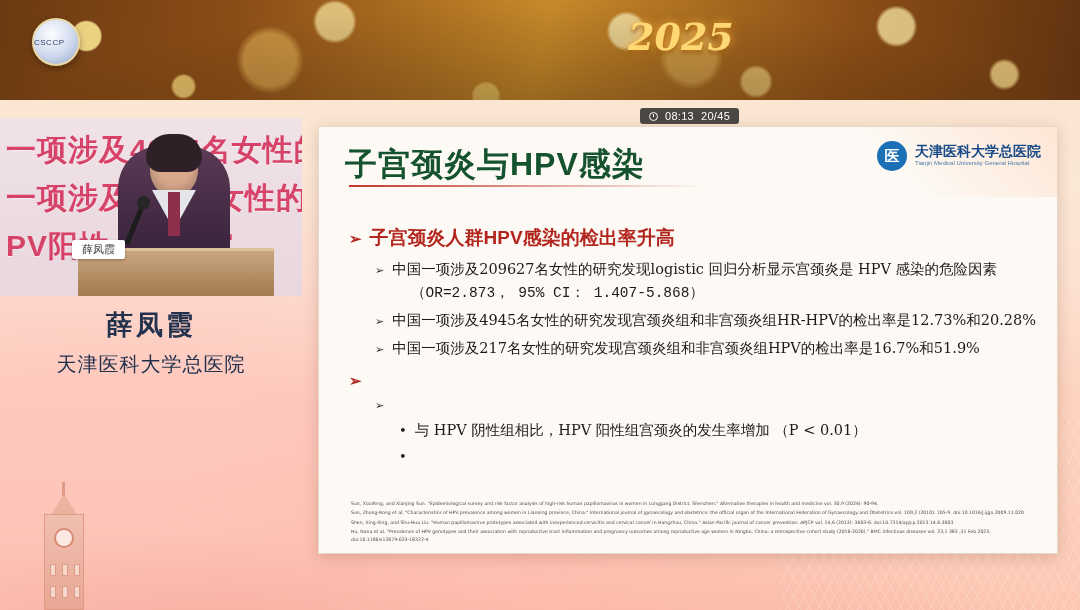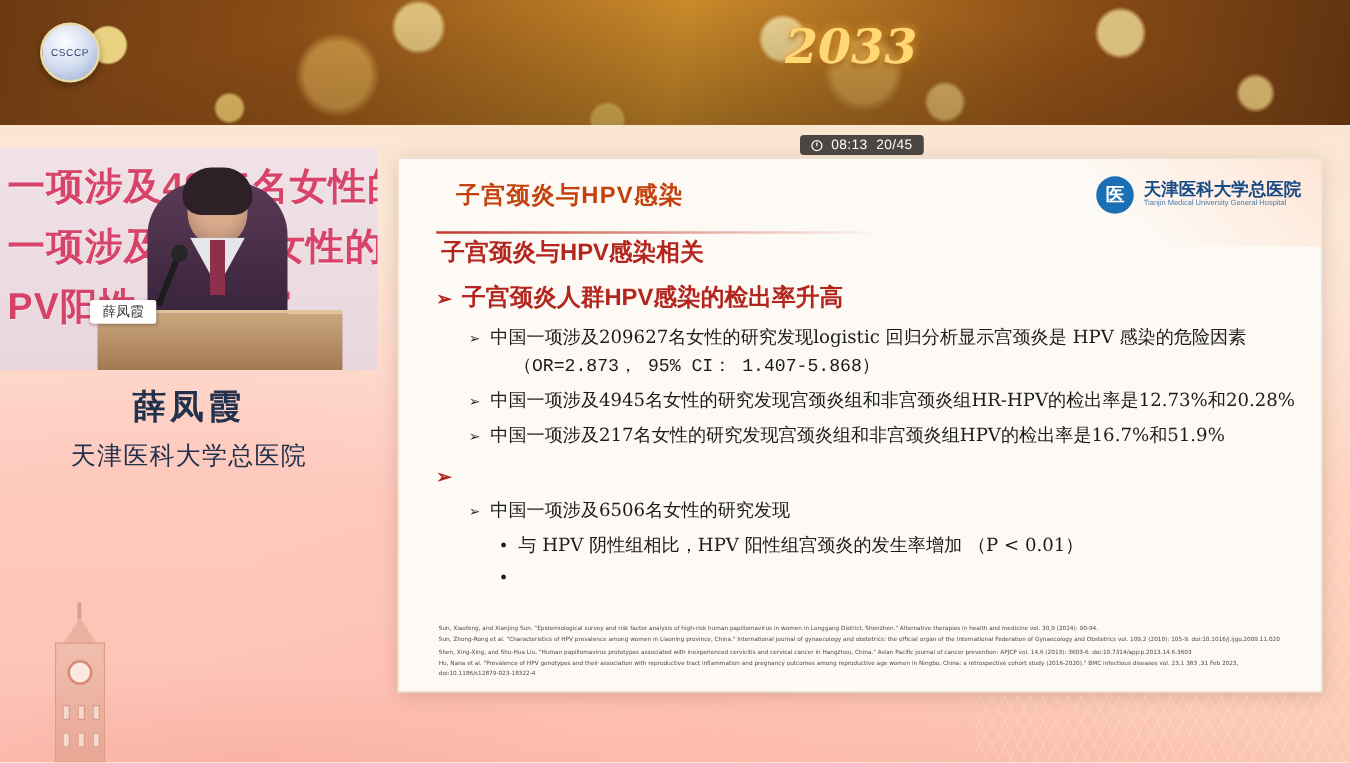--- a/index.html
+++ b/index.html
@@ -59,21 +59,21 @@
       repeating-linear-gradient(62deg, rgba(255,255,255,.22) 0 1px, rgba(255,255,255,0) 1px 9px);
     opacity: .7;
   }
 
   
   .logo-badge {
     position: absolute; left: 32px; top: 18px;
     width: 48px; height: 48px; border-radius: 50%;
     background: radial-gradient(circle at 40% 32%, #fdfdff 0%, #cfd9ee 55%, #8fa2c8 100%);
     border: 2px solid #e9d9a6;
-    display: flex; align-items: center; justify-content: center;
+    display: flex; align-items: center; 
     color: #2a3f6b; font-size: 8px; letter-spacing: .5px;
     box-shadow: 0 2px 6px rgba(0,0,0,.35);
   }
   .banner-title {
     position: absolute; left: 92px; top: 22px;
     font-size: 26px; font-weight: bold; color: #fffdf2;
     letter-spacing: 1px;
     text-shadow: 0 2px 3px rgba(90,45,5,.75), 0 0 10px rgba(255,215,120,.55);
     white-space: nowrap;
   }
@@ -209,22 +209,22 @@
   .hosp-mark {
     width: 30px; height: 30px; border-radius: 50%;
     background: #1b6fb5;
     display: flex; align-items: center; justify-content: center;
     color: #fff; font-size: 15px; font-weight: bold;
   }
   .hosp-text-cn { font-size: 14px; color: #174a86; font-weight: bold; line-height: 15px; }
   .hosp-text-en { font-size: 6px; color: #4a7bab; line-height: 9px; }
 
   .slide-title {
-    position: absolute; left: 46px; top: 16px;
-    font-size: 19px; font-weight: bold; color: #c2410c;
+    position: absolute; left: 26px; top: 16px;
+    font-size: 32px; font-weight: bold; color: #14532d;
     letter-spacing: 1px;
   }
   .slide-title-rule {
     position: absolute; left: 30px; top: 58px; width: 356px; height: 2px;
     background: linear-gradient(90deg, #c0392b, rgba(192,57,43,0));
   }
   .sub-red {
     position: absolute; left: 34px; top: 62px;
     font-size: 19px; font-weight: bold; color: #b3261e;
   }
@@ -289,21 +289,21 @@
 
   <div class="bg-top"></div>
   <div class="bg-bottom">
     <div class="wave"></div>
     <div class="pattern-right"></div>
   </div>
 
   <div class="logo-badge">
     <span>CSCCP</span>
   </div>
-  <div class="banner-year">2033</div>
+  <div class="banner-year">2025</div>
 
   <div class="video-panel">
     <div class="video-bg-text">
       <div>一项涉及4945名女性的</div>
       <div>一项涉及217名女性的</div>
       <div>PV阳性人群子宫</div>
     </div>
     <div class="speaker-body"></div>
     <div class="speaker-head"></div>
     <div class="speaker-hair"></div>
@@ -344,21 +344,20 @@
     <div class="hosp-logo">
       <div class="hosp-mark">医</div>
       <div>
         <div class="hosp-text-cn">天津医科大学总医院</div>
         <div class="hosp-text-en">Tianjin Medical University General Hospital</div>
       </div>
     </div>
 
     <div class="slide-title">子宫颈炎与HPV感染</div>
     <div class="slide-title-rule"></div>
-    <div class="sub-red">子宫颈炎与HPV感染相关</div>
 
     <div class="bullets">
 
       <div class="lv1">
         <span class="arrow">➢</span>
         <span>子宫颈炎人群HPV感染的检出率升高</span>
       </div>
 
       <div class="lv2">
         <span class="arrow">➢</span>
@@ -375,21 +374,20 @@
         <span class="arrow">➢</span>
         <span>中国一项涉及217名女性的研究发现宫颈炎组和非宫颈炎组HPV的检出率是16.7%和51.9%</span>
       </div>
 
       <div class="lv1" style="margin-top:14px">
         <span class="arrow">➢</span>
       </div>
 
       <div class="lv2">
         <span class="arrow">➢</span>
-        <span>中国一项涉及6506名女性的研究发现</span>
       </div>
 
       <div class="lv3">
         <span class="dot">•</span>
         <span>与 HPV 阴性组相比，HPV 阳性组宫颈炎的发生率增加 （P &lt; 0.01）</span>
       </div>
       <div class="lv3">
         <span class="dot">•</span>
       </div>
     </div>

